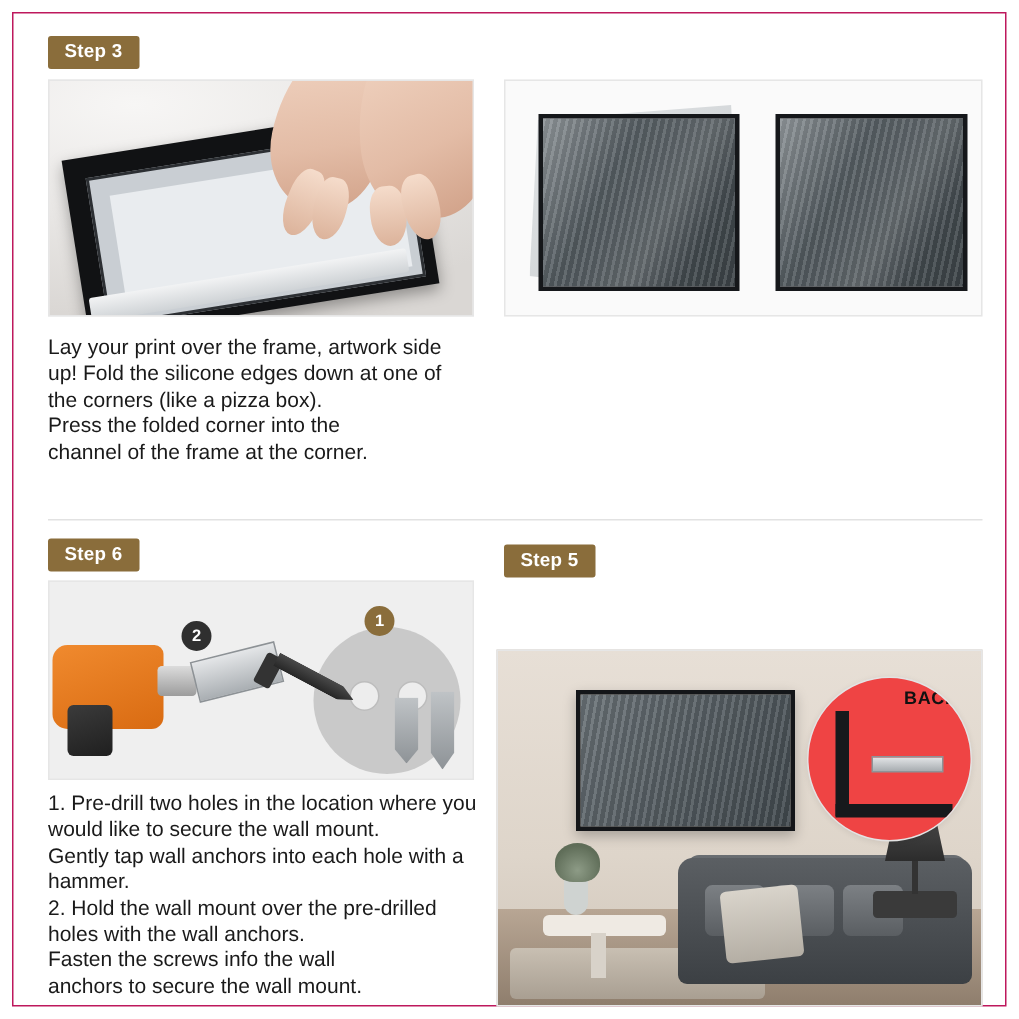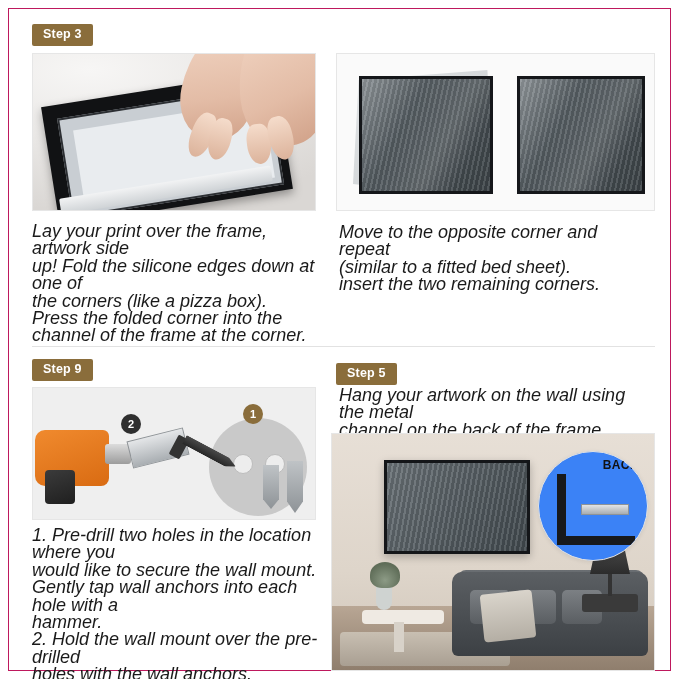--- a/index.html
+++ b/index.html
@@ -48,25 +48,24 @@
   .imgbox {
     position: absolute;
     box-sizing: border-box;
     overflow: hidden;
     background: #f3f3f3;
     border: 1px solid #e6e6e6;
   }
 
   .caption {
     position: absolute;
-    font-size: 18px;
+    font-size: 14px;
     line-height: 17.4px;
     color: #1a1a1a;
     white-space: pre-line;
-    font-style: italic;
   }
   .caption.warn { color: #8a6d3b; }
 
   .divider {
     position: absolute;
     background: #e2e2e2;
     height: 1px;
   }
 
   
@@ -267,21 +266,21 @@
     position:absolute; left: 8px; bottom: 4px; width: 170px; height: 34px;
     background: linear-gradient(180deg,#c8bfb2,#a99f92); border-radius: 4px;
   }
 
   
   .callout {
     position: absolute;
     right: -6px; top: 26px;
     width: 108px; height: 108px;
     border-radius: 50%;
-    background: #3b82f6;
+    background: #ef4444;
     border: 1px solid #e3e3e3;
     overflow: hidden;
     box-shadow: 0 1px 4px rgba(0,0,0,.08);
     text-decoration: underline;
   }
   .callout .bracket-v {
     position:absolute; left: 18px; top: 22px; width: 9px; height: 70px; background:#17191c;
   }
   .callout .bracket-h {
     position:absolute; left: 18px; top: 84px; width: 78px; height: 9px; background:#17191c;
@@ -330,28 +329,25 @@
       <div class="panel p2">
         <div class="sheen"></div>
       </div>
     </div>
 
     <div class="caption" style="left:23px; top:214px; width:296px;">Lay your print over the frame, artwork side
 up! Fold the silicone edges down at one of
 the corners (like a pizza box).
 Press the folded corner into the
 channel of the frame at the corner.</div>
-    <div class="caption" style="left:330px; top:215px; width:300px;">Move to the opposite corner and repeat
-(similar to a fitted bed sheet).
-insert the two remaining corners.</div>
 
     <div class="divider" style="left:23px; top:337px; width:623px;"></div>
 
     <div class="badge-wrap" style="left:23px; top:350px;">
-      <span class="badge">Step 9</span>
+      <span class="badge">Step 6</span>
     </div>
     <div class="badge-wrap" style="left:327px; top:354px;">
       <span class="badge">Step 5</span>
     </div>
 
     <div class="imgbox s4">
       <div class="gcircle"></div>
       <div class="screwhole sh1"></div>
       <div class="screwhole sh2"></div>
       <div class="drill"></div>
@@ -367,22 +363,20 @@
 
     <div class="caption" style="left:23px; top:518px; width:296px;">1. Pre-drill two holes in the location where you
 would like to secure the wall mount.
 Gently tap wall anchors into each hole with a
 hammer.
 2. Hold the wall mount over the pre-drilled
 holes with the wall anchors.
 Fasten the screws info the wall
 anchors to secure the wall mount.</div>
 
-    <div class="caption" style="left:330px; top:378px; width:300px;">Hang your artwork on the wall using the metal
-channel on the back of the frame.</div>
 
     <div class="imgbox s5">
       <div class="wall"></div>
       <div class="floor"></div>
       <div class="rug"></div>
       <div class="art"></div>
       <div class="sofa-back"></div>
       <div class="sofa"></div>
       <div class="cushion c1"></div>
       <div class="cushion c2"></div>

